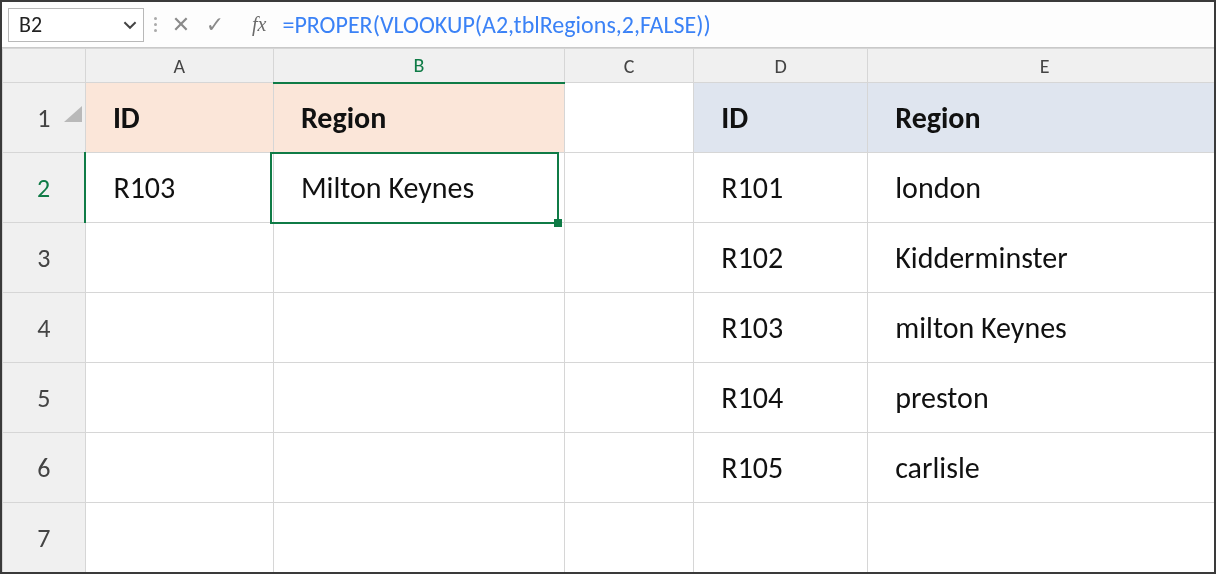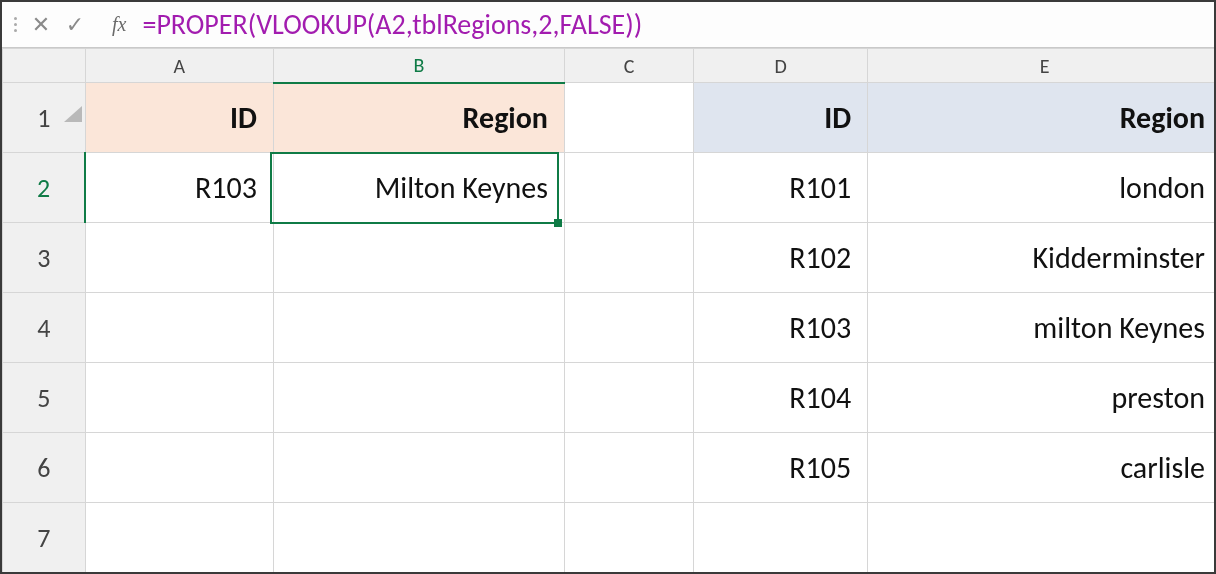--- a/index.html
+++ b/index.html
@@ -71,43 +71,43 @@
     font-size: 20px;
     color: #6a6a6a;
     padding: 0 6px 0 2px;
     margin-left: 16px;
   }
   .formula-input {
     flex: 1;
     height: 34px;
     display: flex;
     align-items: center;
-    font-size: 28px;
+    font-size: 24px;
     padding: 0 6px;
-    color: #a21caf;
+    color: #3b82f6;
     text-align: right;
   }
 
   
   .sheet {
     position: relative;
     width: 100%;
     height: calc(100% - 46px);
     overflow: hidden;
   }
   .grid {
     border-collapse: collapse;
     table-layout: fixed;
     width: 1220px;
   }
   .grid th, .grid td {
     border: 1px solid #d6d6d6;
     vertical-align: middle;
-    text-align: right;
-    padding: 0 16px;
+    text-align: left;
+    padding: 0 27px;
     height: 70px;
     font-size: 30px;
     font-weight: 400;
     color: #111;
     background: #fff;
   }
   .grid thead th {
     height: 34px;
     background: #f0f0f0;
     font-size: 20px;
@@ -169,20 +169,26 @@
     border-color: transparent transparent #b9b9b9 transparent;
     pointer-events: none;
   }
 </style>
 </head>
 <body>
 
 <div class="app">
 
   <div class="formula-bar">
+    <div class="name-box">
+      <span>B2</span>
+      <svg class="chev" viewBox="0 0 10 10">
+          <path d="M1 3 L5 7 L9 3" fill="none" stroke="currentColor" stroke-width="1.4"></path>
+        </svg>
+    </div>
     <div class="sep-dots">
       <span></span>
         <span></span>
         <span></span>
     </div>
     <div class="fb-btn">
       <span>✕</span>
     </div>
     <div class="fb-btn">
       <span>✓</span>

